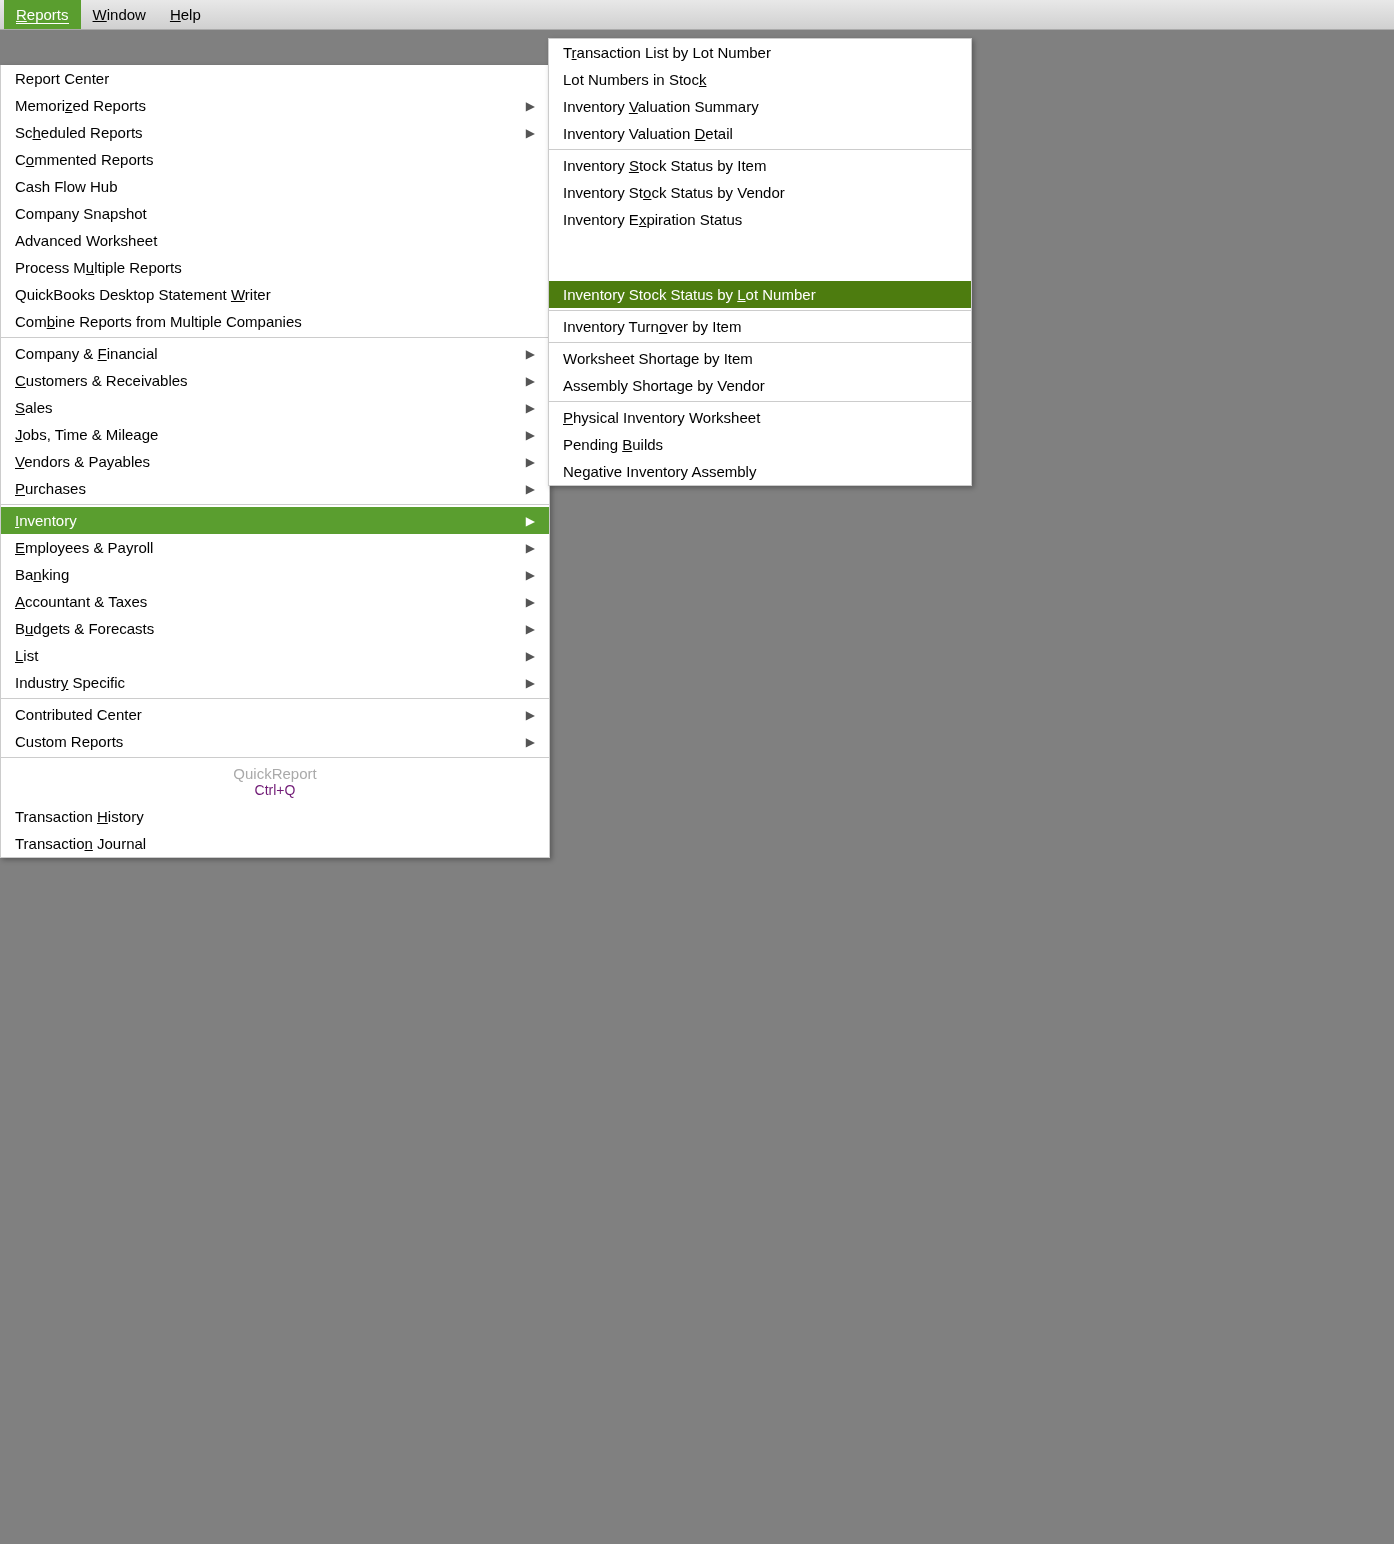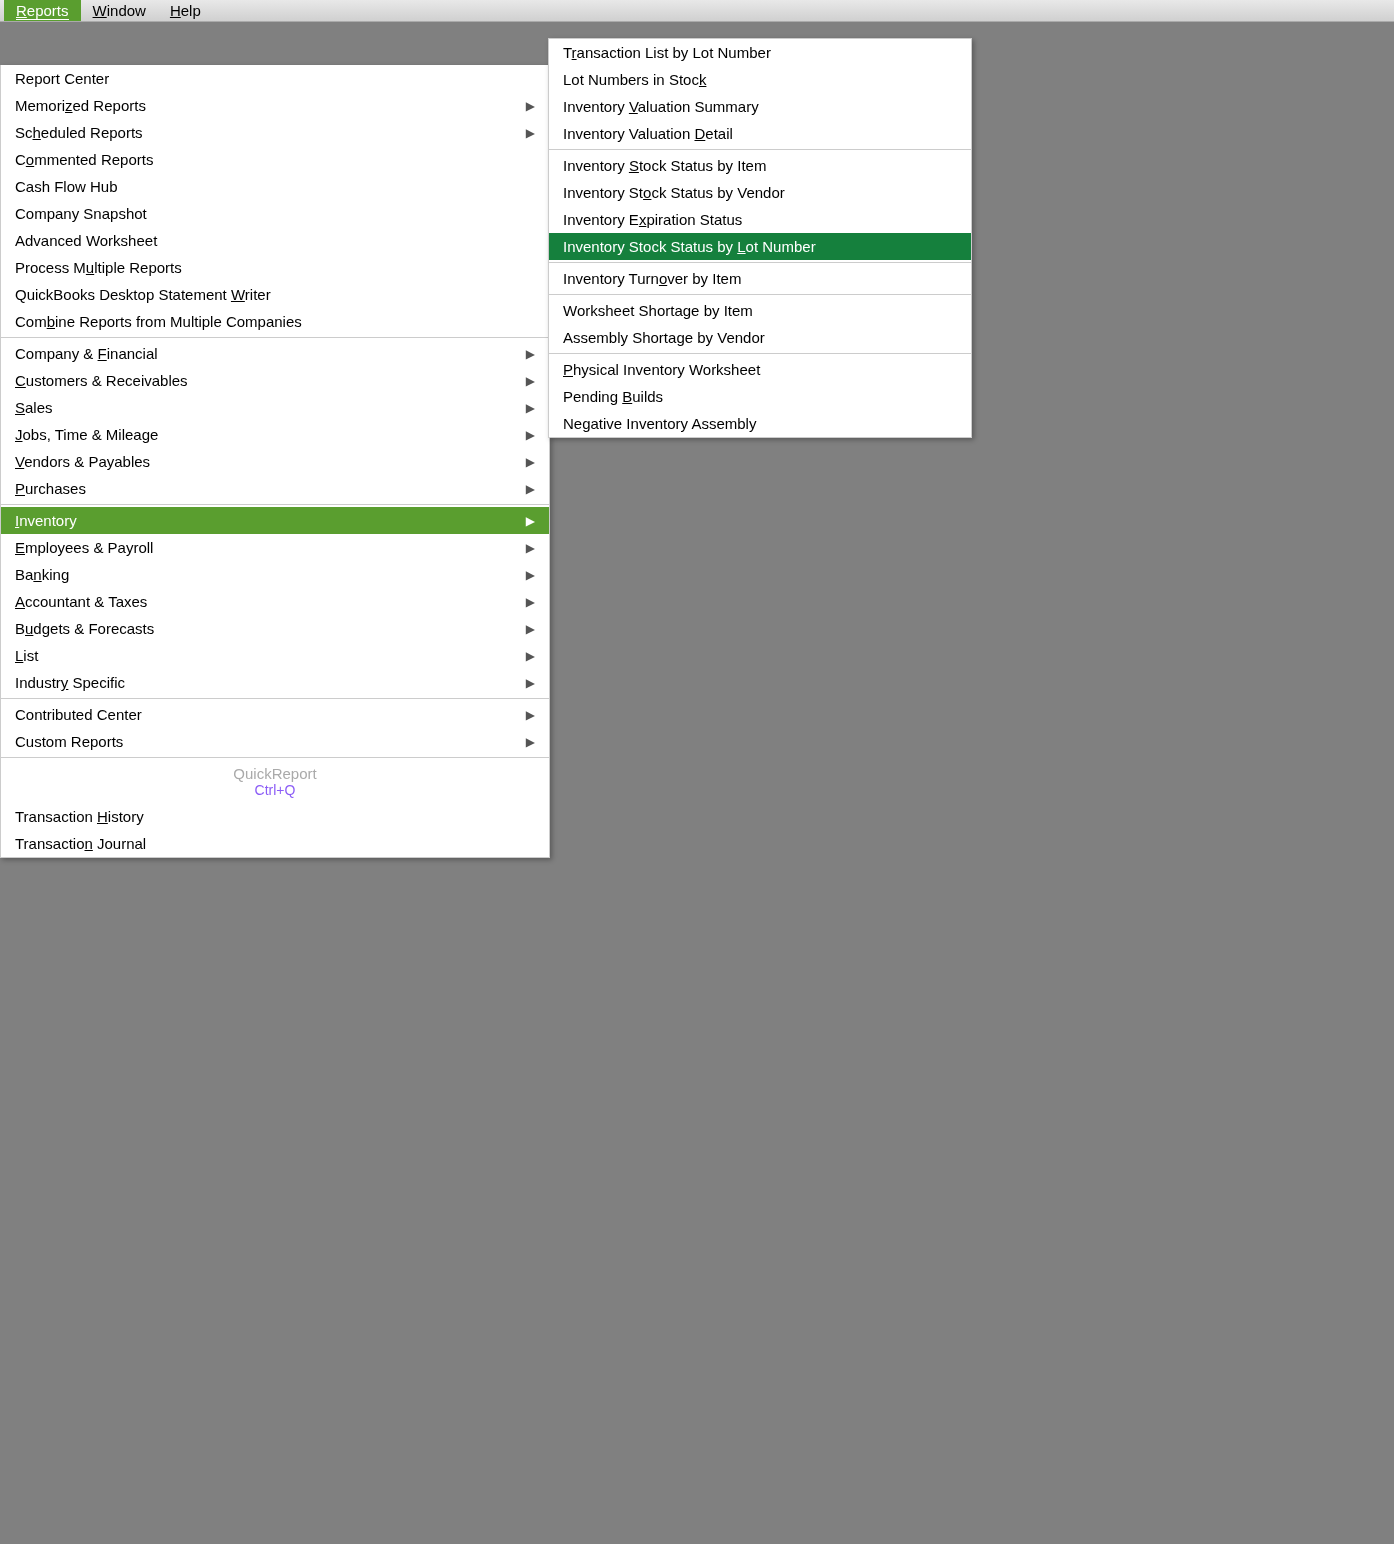--- a/index.html
+++ b/index.html
@@ -15,21 +15,21 @@
       font-family: Arial, sans-serif;
       font-size: 15px;
       overflow: hidden;
     }
 
     .menu-bar {
       display: flex;
       align-items: stretch;
       background: linear-gradient(to bottom, #e8e8e8, #d0d0d0);
       border-bottom: 1px solid #aaa;
-      height: 22px;
+      height: 30px;
       padding: 0 4px;
     }
 
     .menu-bar-item {
       display: flex;
       align-items: center;
       padding: 0 12px;
       cursor: pointer;
       font-size: 15px;
       color: #000;
@@ -84,21 +84,21 @@
       cursor: default;
       flex-direction: column;
     }
 
     .menu-item .shortcut {
       color: #888;
       font-size: 14px;
     }
 
     .menu-item.disabled .shortcut {
-      color: #8b5cf6;
+      color: #701a75;
     }
 
     .menu-item .arrow {
       font-size: 12px;
       color: #555;
     }
 
     .menu-item.active .arrow {
       color: #fff;
     }
@@ -125,22 +125,23 @@
       display: flex;
       align-items: center;
       padding: 5px 14px;
       cursor: pointer;
       color: #000;
       font-size: 15px;
       white-space: nowrap;
     }
 
     .submenu-item.active {
-      background-color: #15803d;
+      background-color: #4d7c0f;
       color: #fff;
+      margin-top: 48px;
     }
 
     .submenu-divider {
       height: 1px;
       background-color: #ccc;
       margin: 2px 0;
     }
   </style>
 </head>
 <body>

